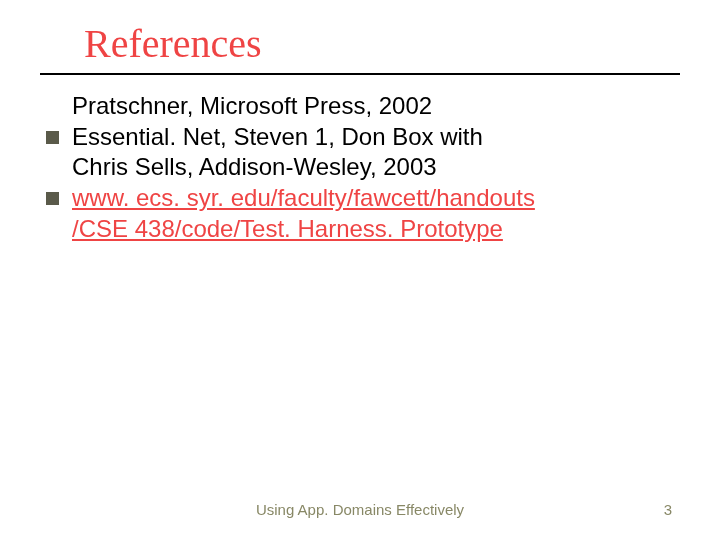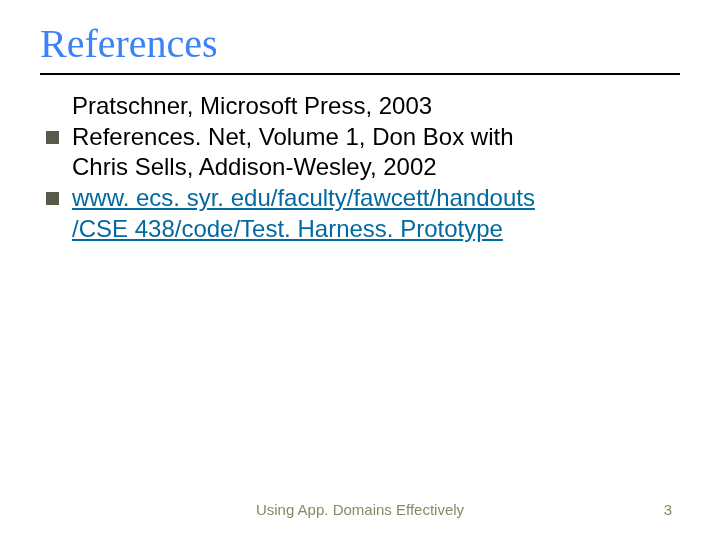--- a/index.html
+++ b/index.html
@@ -13,23 +13,24 @@
     }
     .slide {
       width: 100%;
       height: 100%;
       padding: 20px 40px 40px 40px;
       position: relative;
     }
     .title {
       font-size: 40px;
       font-weight: normal;
-      color: #3b82f6;
+      color: #ef4444;
       margin-bottom: 6px;
       font-family: 'Comic Sans MS', Georgia, serif;
+      margin-left: 44px;
     }
     .hr {
       border: none;
       border-top: 2px solid #000;
       margin-bottom: 16px;
       width: 100%;
     }
     .content {
       font-size: 24px;
       line-height: 1.28;
@@ -50,21 +51,21 @@
       width: 13px;
       height: 13px;
       background: #5a5a4a;
     }
     .continuation {
       padding-left: 28px;
       margin-bottom: 0px;
     }
     .link {
       text-decoration: underline;
-      color: #0369a1;
+      color: #ef4444;
     }
     .footer {
       position: absolute;
       bottom: 22px;
       left: 0;
       width: 100%;
       text-align: center;
       font-size: 15px;
       color: #888866;
       font-family: 'Trebuchet MS', Arial, sans-serif;
@@ -79,27 +80,27 @@
     }
   </style>
 </head>
 <body>
 
 <div class="slide">
   <h1 class="title">References</h1>
   <hr class="hr">
   <div class="content">
     <div class="continuation">
-      <span>Pratschner, Microsoft Press, 2003</span>
+      <span>Pratschner, Microsoft Press, 2002</span>
     </div>
     <div class="bullet-item">
-      <span>References. Net, Volume 1, Don Box with</span>
+      <span>Essential. Net, Steven 1, Don Box with</span>
     </div>
     <div class="continuation">
-      <span>Chris Sells, Addison-Wesley, 2002</span>
+      <span>Chris Sells, Addison-Wesley, 2003</span>
     </div>
     <div class="bullet-item">
       <span class="link">www. ecs. syr. edu/faculty/fawcett/handouts</span>
     </div>
     <div class="continuation">
       <span class="link">/CSE 438/code/Test. Harness. Prototype</span>
     </div>
   </div>
   <div class="footer">Using App. Domains Effectively</div>
   <div class="page-number">3</div>

